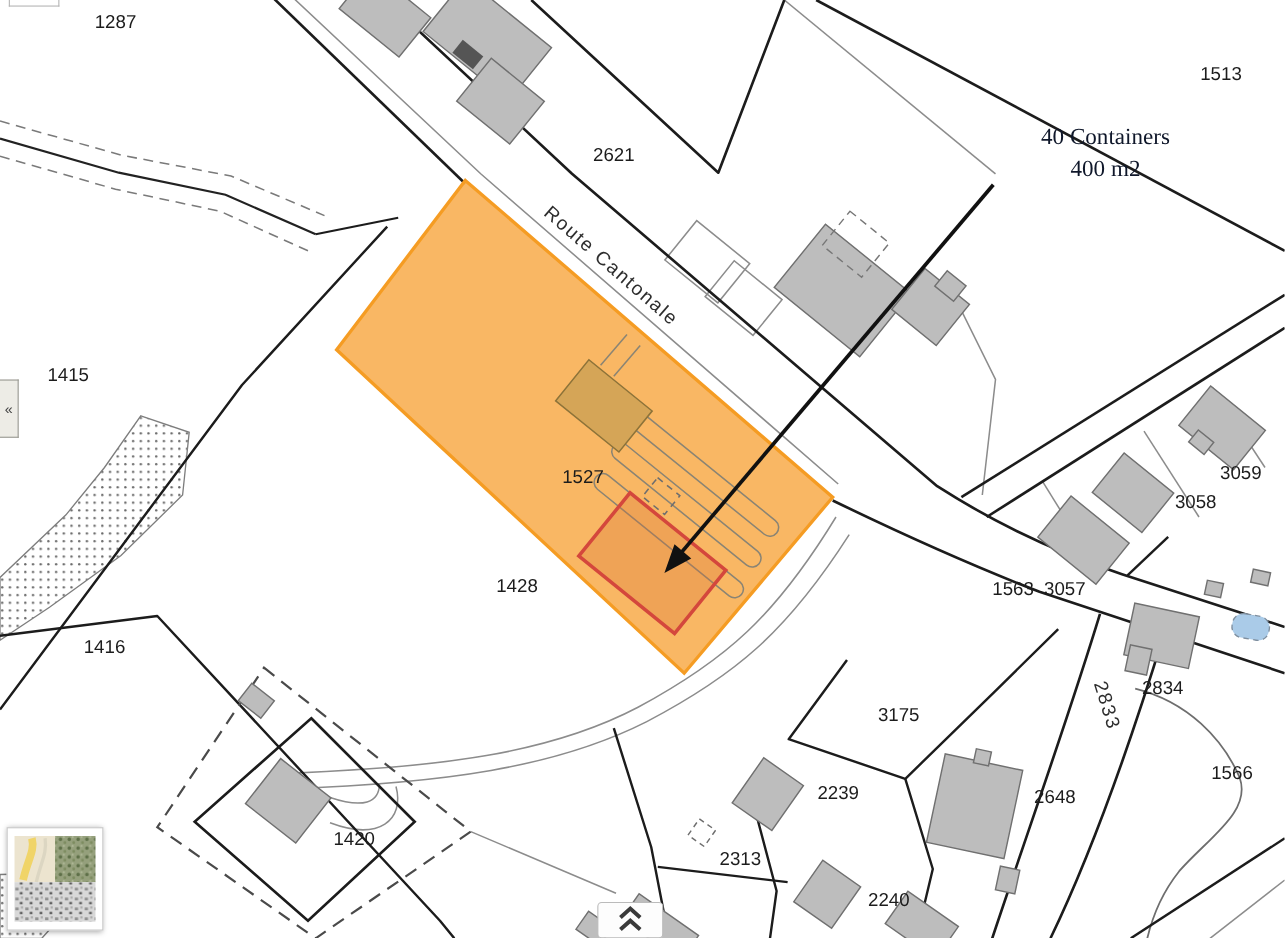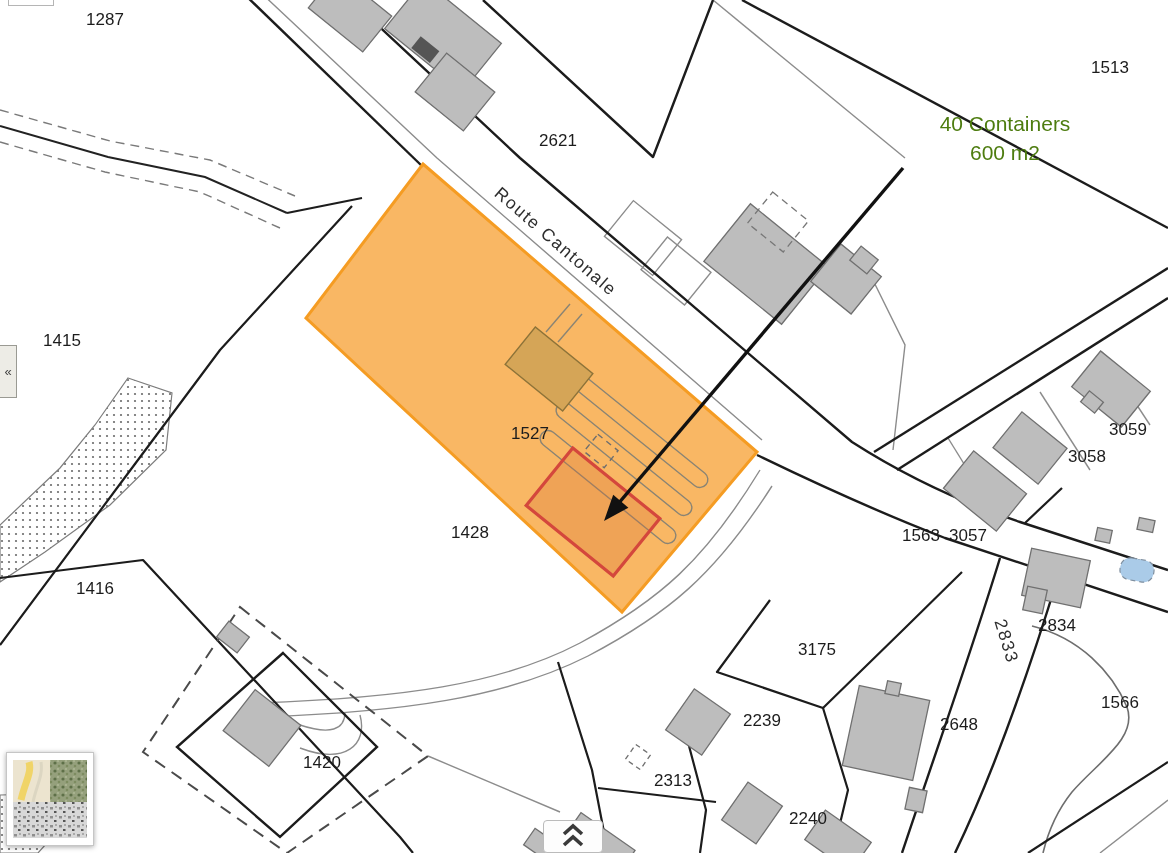--- a/index.html
+++ b/index.html
@@ -167,23 +167,23 @@
         <text x="1001" y="643" class="plbl street" transform="rotate(73 1001 643)">2833</text>
         <text x="552" y="246" class="plbl street" transform="rotate(41 552 246)">Route Cantonale</text>
       </g>
 
   <g>
     <line x1="903" y1="168" x2="612" y2="511" stroke="#111" stroke-width="3.4"></line>
     <polygon points="604,521 628.4,507.7 613.2,494.7" fill="#111"></polygon>
   </g>
 </svg>
 
-<div id="annotation" style="color: #4d7c0f;">
+<div id="annotation" style="color: #0f172a; font-family: Liberation Serif, serif;">
   <div>40 Containers</div>
-  <div>600 m2</div>
+  <div>400 m2</div>
 </div>
 
 <div id="top-sliver"></div>
 
 <div id="collapse-left">
   <span>«</span>
 </div>
 
 <div id="minimap">
   <svg width="74" height="78" viewBox="0 0 74 78">

